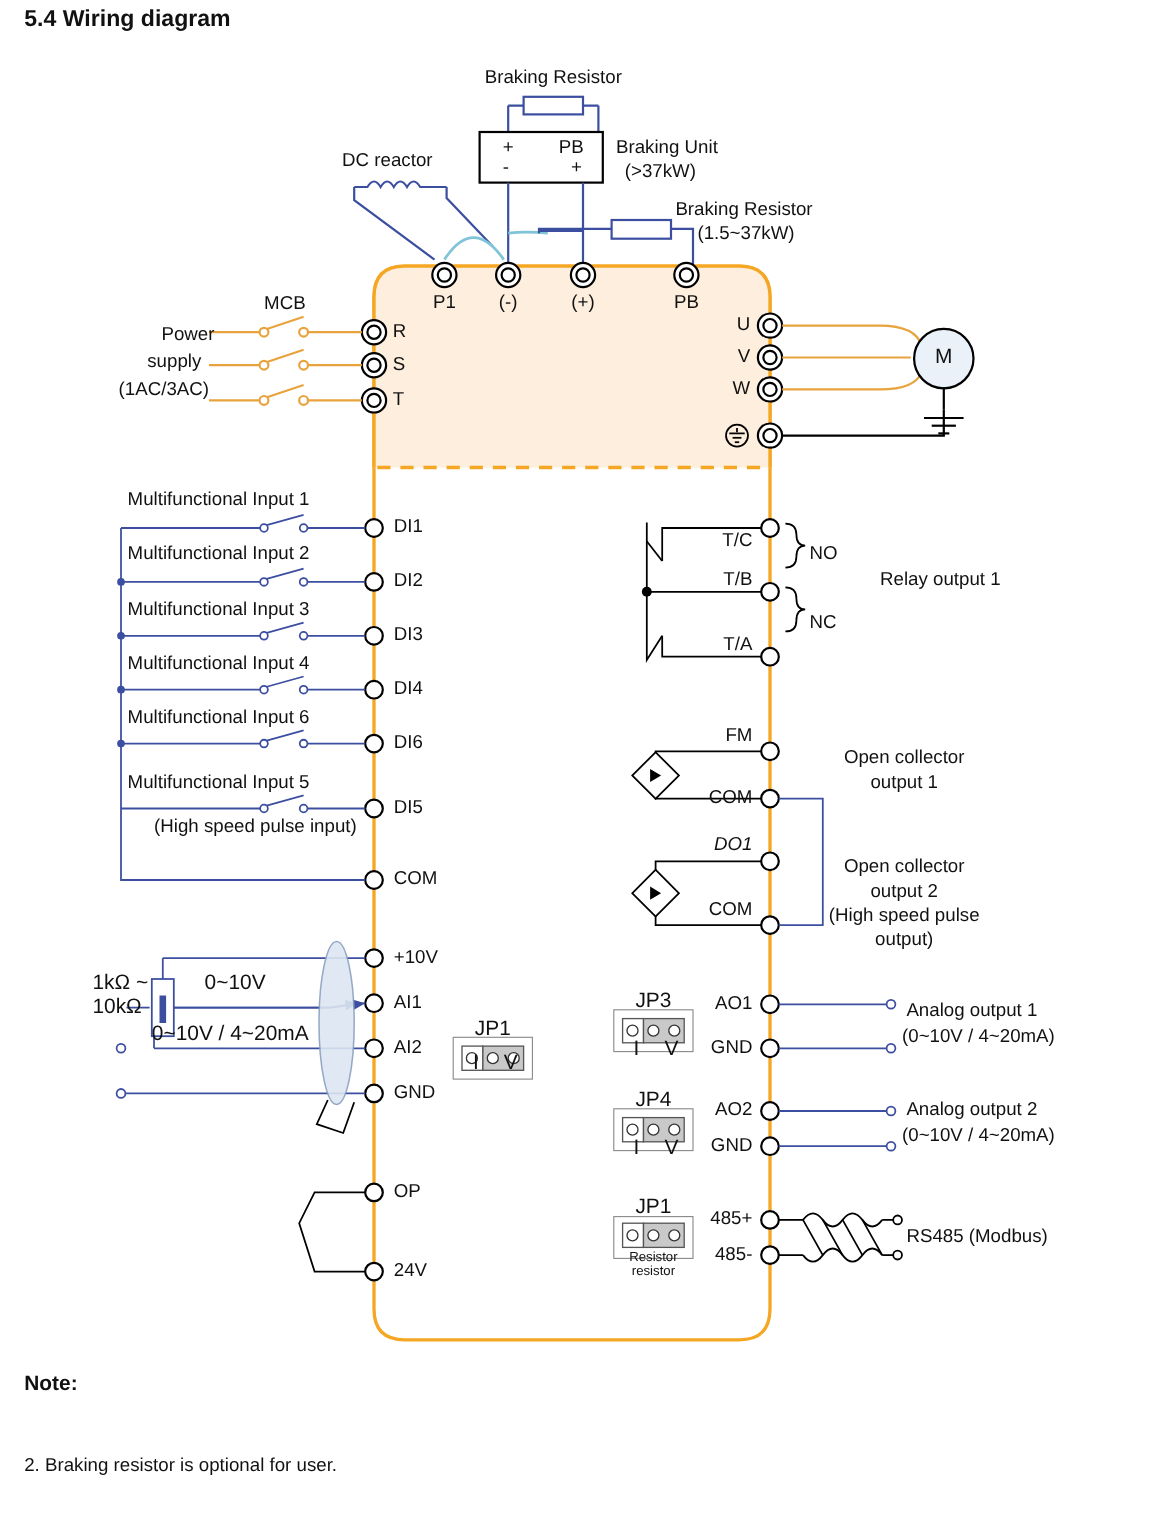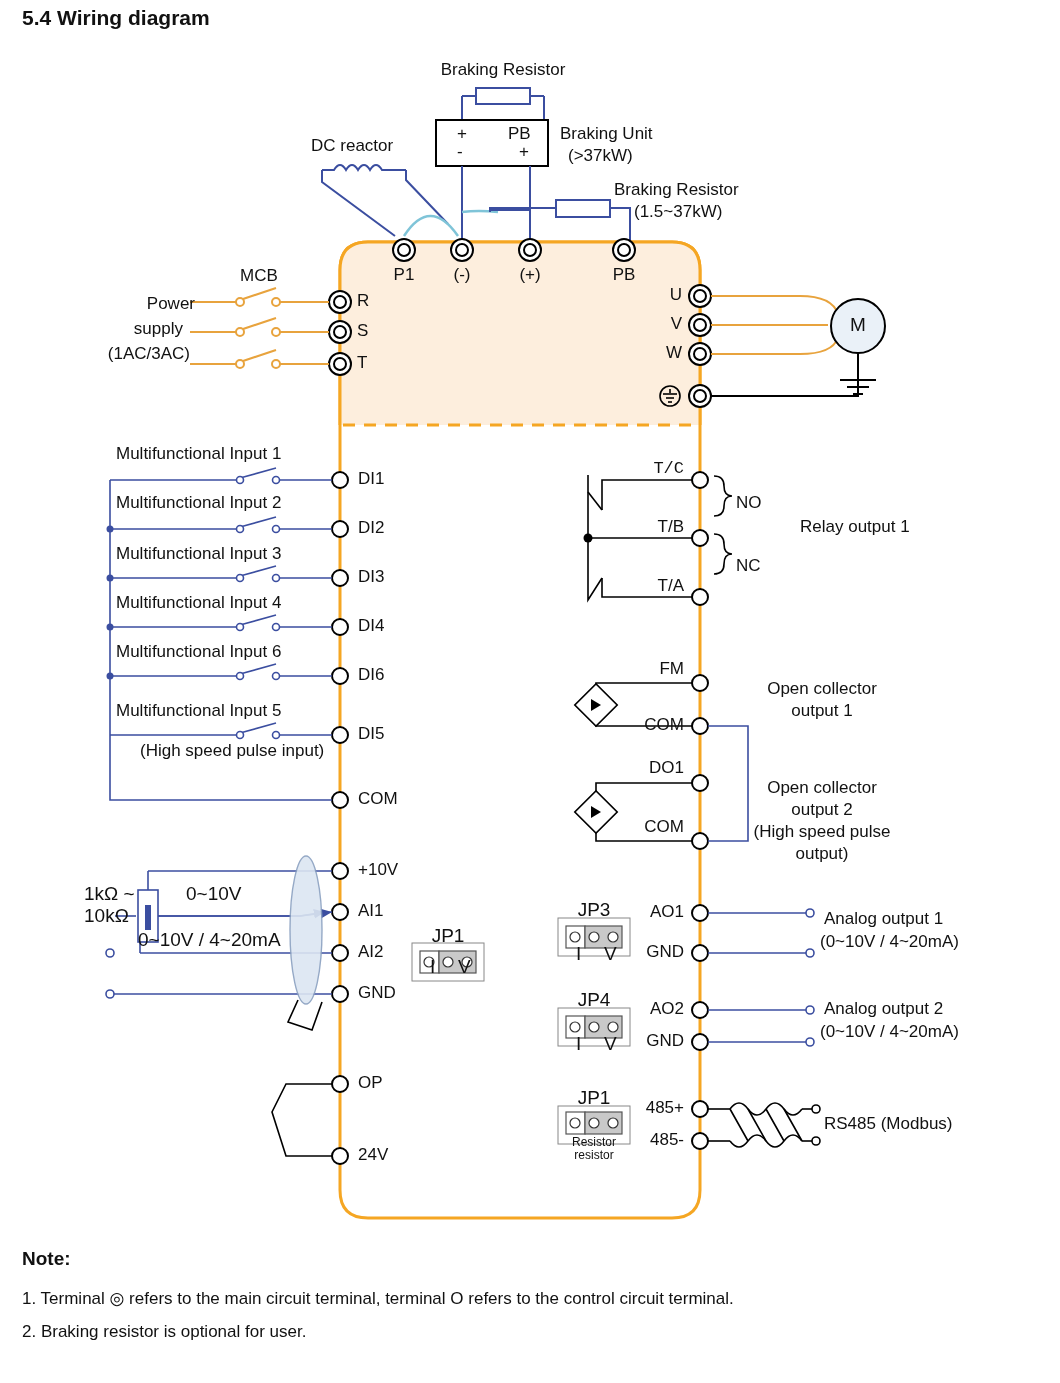--- a/index.html
+++ b/index.html
@@ -376,30 +376,30 @@
   <div class="t sm" style="left:186px;top:884px;">0~10V</div>
   <div class="t sm" style="left:138px;top:930px;">0~10V / 4~20mA</div>
 
   <div class="t sm ctr" style="left:448px;top:926px;">JP1</div>
   <div class="t sm" style="left:430px;top:957px;">I</div>
   <div class="t sm" style="left:458px;top:957px;">V</div>
 
   <div class="t" style="left:358px;top:1073px;">OP</div>
   <div class="t" style="left:358px;top:1145px;">24V</div>
 
-  <div class="t rt" style="left:684px;top:459px;font-family:Liberation Mono, monospace;">T/C</div>
+  <div class="t rt" style="left:684px;top:481px;">T/C</div>
   <div class="t rt" style="left:684px;top:517px;">T/B</div>
   <div class="t rt" style="left:684px;top:576px;">T/A</div>
   <div class="t" style="left:736px;top:493px;">NO</div>
   <div class="t" style="left:736px;top:556px;">NC</div>
   <div class="t" style="left:800px;top:517px;">Relay output 1</div>
 
   <div class="t rt" style="left:684px;top:659px;">FM</div>
   <div class="t rt" style="left:684px;top:715px;">COM</div>
-  <div class="t rt" style="left:684px;top:758px;">DO1</div>
+  <div class="t rt" style="left:684px;top:758px;font-style:italic;">DO1</div>
   <div class="t rt" style="left:684px;top:817px;">COM</div>
   <div class="t ctr" style="left:822px;top:679px;">Open collector</div>
   <div class="t ctr" style="left:822px;top:701px;">output 1</div>
   <div class="t ctr" style="left:822px;top:778px;">Open collector</div>
   <div class="t ctr" style="left:822px;top:800px;">output 2</div>
   <div class="t ctr" style="left:822px;top:822px;">(High speed pulse</div>
   <div class="t ctr" style="left:822px;top:844px;">output)</div>
 
   <div class="t sm ctr" style="left:594px;top:900px;">JP3</div>
   <div class="t sm" style="left:576px;top:944px;">I</div>
@@ -418,16 +418,15 @@
   <div class="t" style="left:820px;top:1022px;">(0~10V / 4~20mA)</div>
 
   <div class="t sm ctr" style="left:594px;top:1088px;">JP1</div>
   <div class="t xs" style="left:558px;top:1136px;width:72px;">Resistor</div>
   <div class="t xs" style="left:558px;top:1149px;width:72px;">resistor</div>
   <div class="t rt" style="left:684px;top:1098px;">485+</div>
   <div class="t rt" style="left:684px;top:1130px;">485-</div>
   <div class="t" style="left:824px;top:1114px;">RS485 (Modbus)</div>
 
   <div class="note-h">Note:</div>
-  <div class="note" style="top:1288px;">1. Terminal ◎ refers to the main circuit terminal, terminal O refers to the control circuit terminal.</div>
   <div class="note" style="top:1322px;">2. Braking resistor is optional for user.</div>
 
 </div>
 
 </body></html>

